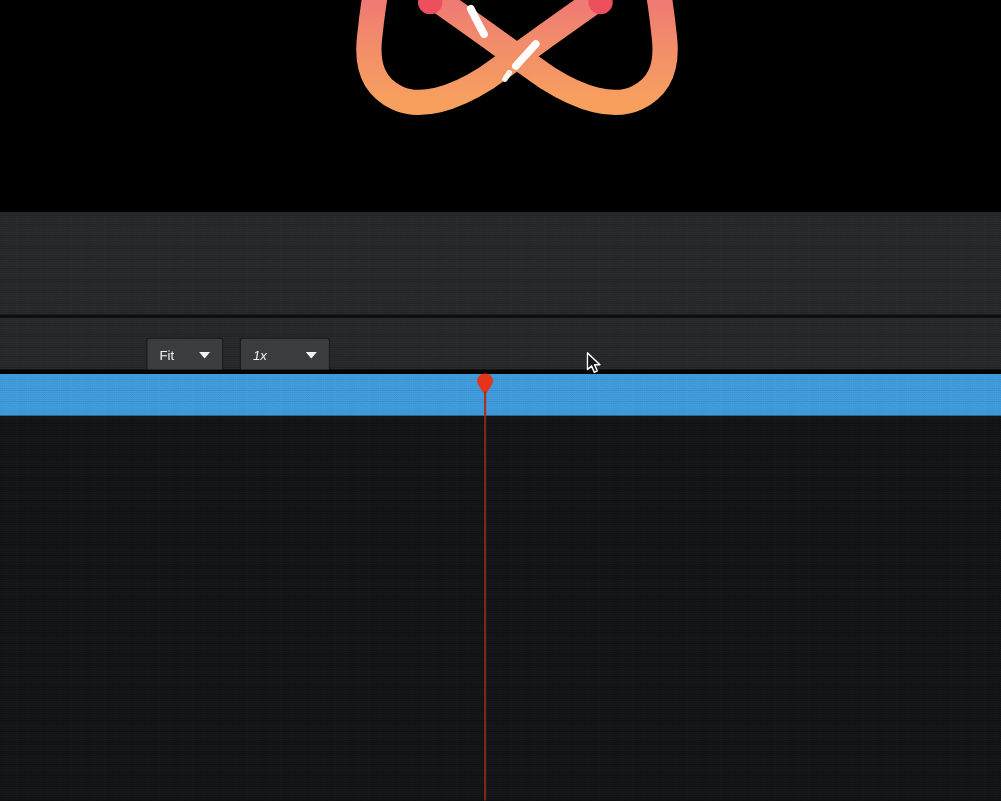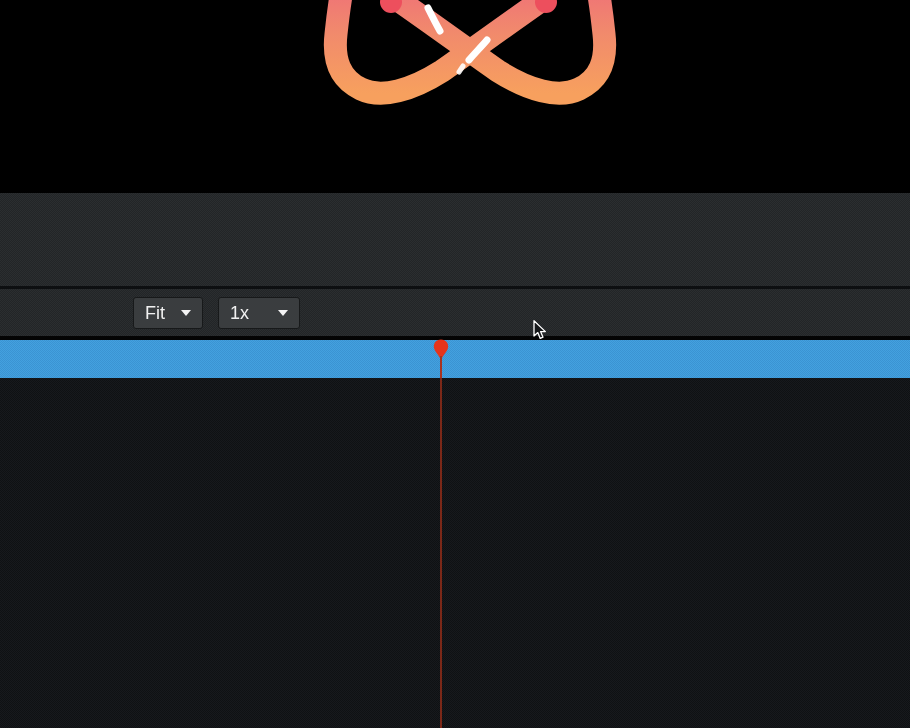--- a/index.html
+++ b/index.html
@@ -32,28 +32,28 @@
     background-size:2px 2px;
   }
   .lower-panel {
     position:absolute; left:0; top:378px; width:910px; height:350px;
     background:#121417;
     background-image:repeating-conic-gradient(#17191d 0% 25%, #0f1113 0% 50%);
     background-size:2px 2px;
   }
   
   .dropdown {
-    position:absolute; top:8px; height:32px; box-sizing:border-box;
+    position:absolute; top:18px; height:32px; box-sizing:border-box;
     background:#3a3d3f; border:1px solid #17191a; border-radius:3px;
-    color:#f1f1f1; font-size:18px; line-height:30px;
+    color:#f1f1f1; font-size:12px; line-height:30px;
     display:flex; align-items:center; justify-content:space-between;
     padding:0 11px; cursor:pointer;
   }
   .dd-fit   { left:133px; width:70px; }
-  .dd-speed { left:218px; width:82px; }
+  .dd-speed { left:218px; width:82px;font-style:italic; }
   .chevron {
     width:0; height:0; margin-left:8px;
     border-left:5px solid transparent; border-right:5px solid transparent;
     border-top:6px solid #f4f4f4;
   }
   .icon-btn {
     position:absolute; background:transparent; border:none; padding:0; margin:0;
     cursor:pointer; display:block; line-height:0;
   }
   .btn-skip-start { left:329px; top:302px; }

